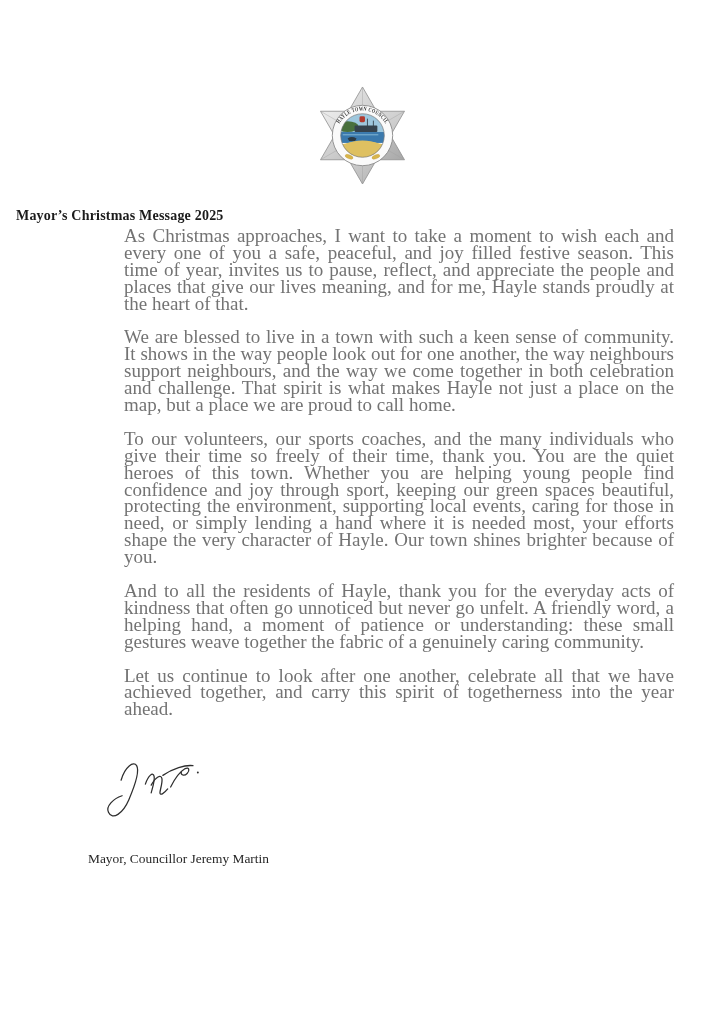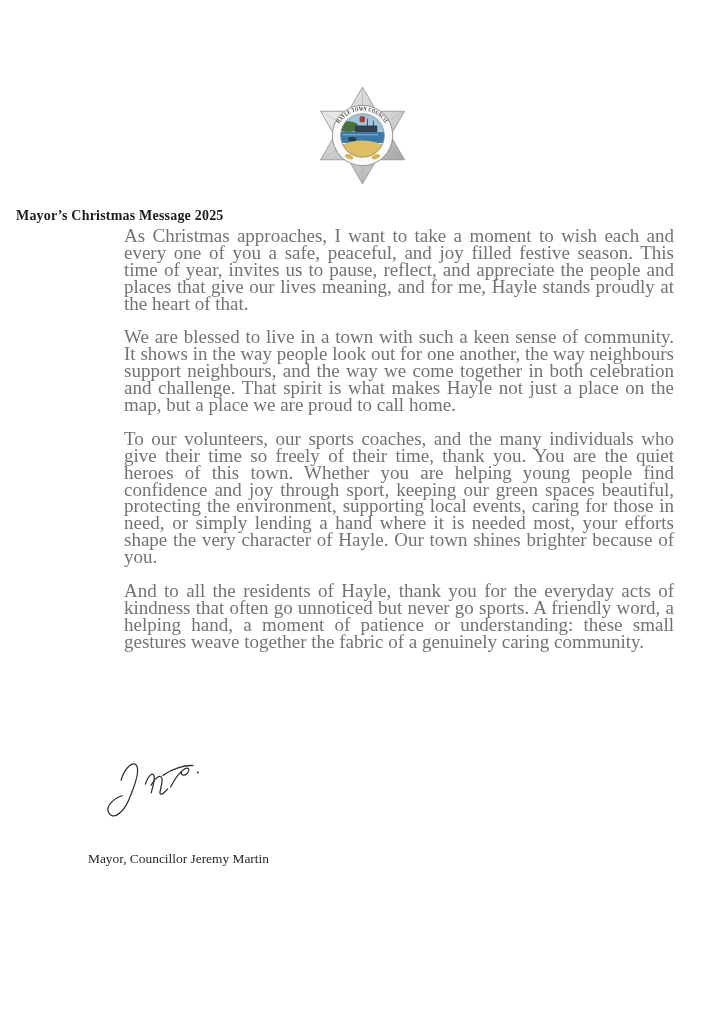--- a/index.html
+++ b/index.html
@@ -113,21 +113,22 @@
       </g>
     </svg>
   </div>
 
   <h1 class="letter-title">Mayor’s Christmas Message 2025</h1>
 
   <div class="letter-body">
     <p>As Christmas approaches, I want to take a moment to wish each and every one of you a safe, peaceful, and joy filled festive season. This time of year, invites us to pause, reflect, and appreciate the people and places that give our lives meaning, and for me, Hayle stands proudly at the heart of that.</p>
     <p>We are blessed to live in a town with such a keen sense of community. It shows in the way people look out for one another, the way neighbours support neighbours, and the way we come together in both celebration and challenge. That spirit is what makes Hayle not just a place on the map, but a place we are proud to call home.</p>
     <p>To our volunteers, our sports coaches, and the many individuals who give their time so freely of their time, thank you. You are the quiet heroes of this town. Whether you are helping young people find confidence and joy through sport, keeping our green spaces beautiful, protecting the environment, supporting local events, caring for those in need, or simply lending a hand where it is needed most, your efforts shape the very character of Hayle. Our town shines brighter because of you.</p>
-    <p>And to all the residents of Hayle, thank you for the everyday acts of kindness that often go unnoticed but never go sports. A friendly word, a helping hand, a moment of patience or understanding: these small gestures weave together the fabric of a genuinely caring community.</p>
+    <p>And to all the residents of Hayle, thank you for the everyday acts of kindness that often go unnoticed but never go unfelt. A friendly word, a helping hand, a moment of patience or understanding: these small gestures weave together the fabric of a genuinely caring community.</p>
+    <p>Let us continue to look after one another, celebrate all that we have achieved together, and carry this spirit of togetherness into the year ahead.</p>
   </div>
 
   <div class="signature">
     <svg viewBox="0 0 130 70" fill="none" stroke="#2e2e2e" stroke-width="1.3" stroke-linecap="round">
 
       <path d="M 27,27 C 31,13 40,7 43,12 C 46,17 41,33 35,47 C 29,61 18,69 14,60 C 11,54 19,46 28,43"></path>
 
       <path d="M 52,31 C 55,22 60,18 61,23 C 62,27 59,36 58,40"></path>
       <path d="M 58,32 C 63,23 68,21 69,25 C 70,29 67,37 67,40 C 67,43 71,41 75,36"></path>
 

